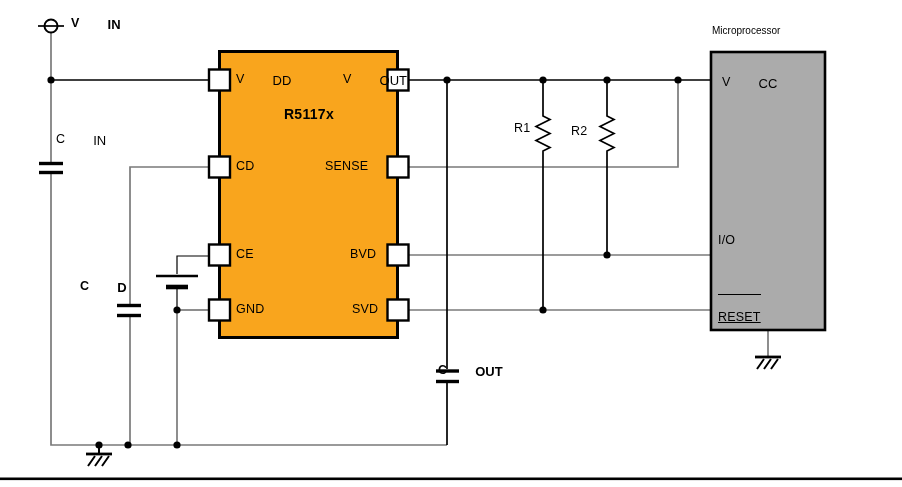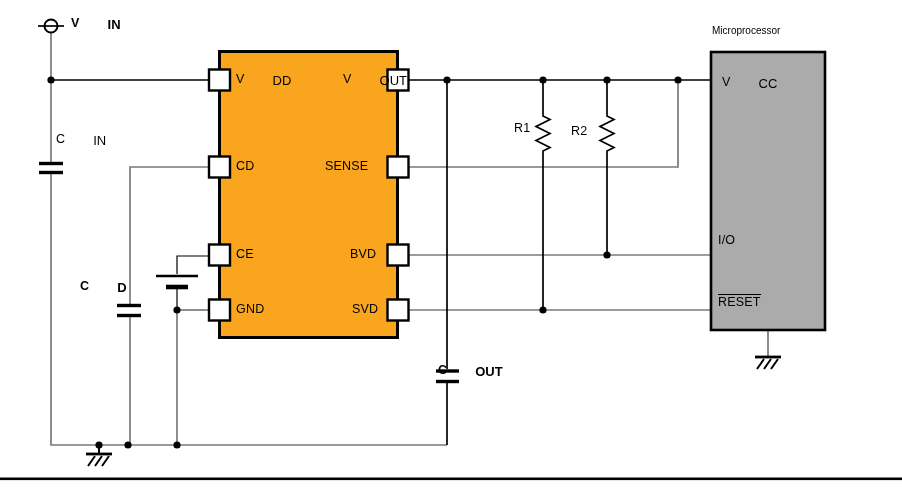--- a/index.html
+++ b/index.html
@@ -44,21 +44,21 @@
   }
   .lbl .sub{font-size:13px;vertical-align:-2px;letter-spacing:0;padding-left:28px;}
   .ic-title{
     position:absolute;
     left:220px;top:106px;width:178px;
     text-align:center;
     font-size:14px;font-weight:bold;
     letter-spacing:0.3px;
   }
   .micro-title{position:absolute;left:712px;top:25px;font-size:10px;}
-  .overline-text{display:inline-block;border-top:1.6px solid var(--line-black);padding-top:1px;}
+  .overline-text{display:inline-block;border-top:1.6px solid var(--line-black);padding-top:16px;text-decoration:underline;}
 </style>
 </head>
 <body>
 
 <div id="canvas">
 
   <svg id="wires-svg" width="902" height="487" viewBox="0 0 902 487">
 
     <g>
 
@@ -184,20 +184,23 @@
     <span>C</span><span class="sub">OUT</span>
   </div>
 
   <div class="lbl" style="left:514px;top:122px">
     <span>R1</span>
   </div>
   <div class="lbl" style="left:571px;top:125px">
     <span>R2</span>
   </div>
 
+  <div class="ic-title">
+    <span>R5117x</span>
+  </div>
 
   <div class="lbl" style="left:236px;top:73px">
     <span>V</span><span class="sub">DD</span>
   </div>
   <div class="lbl" style="left:236px;top:160px">
     <span>CD</span>
   </div>
   <div class="lbl" style="left:236px;top:248px">
     <span>CE</span>
   </div>

